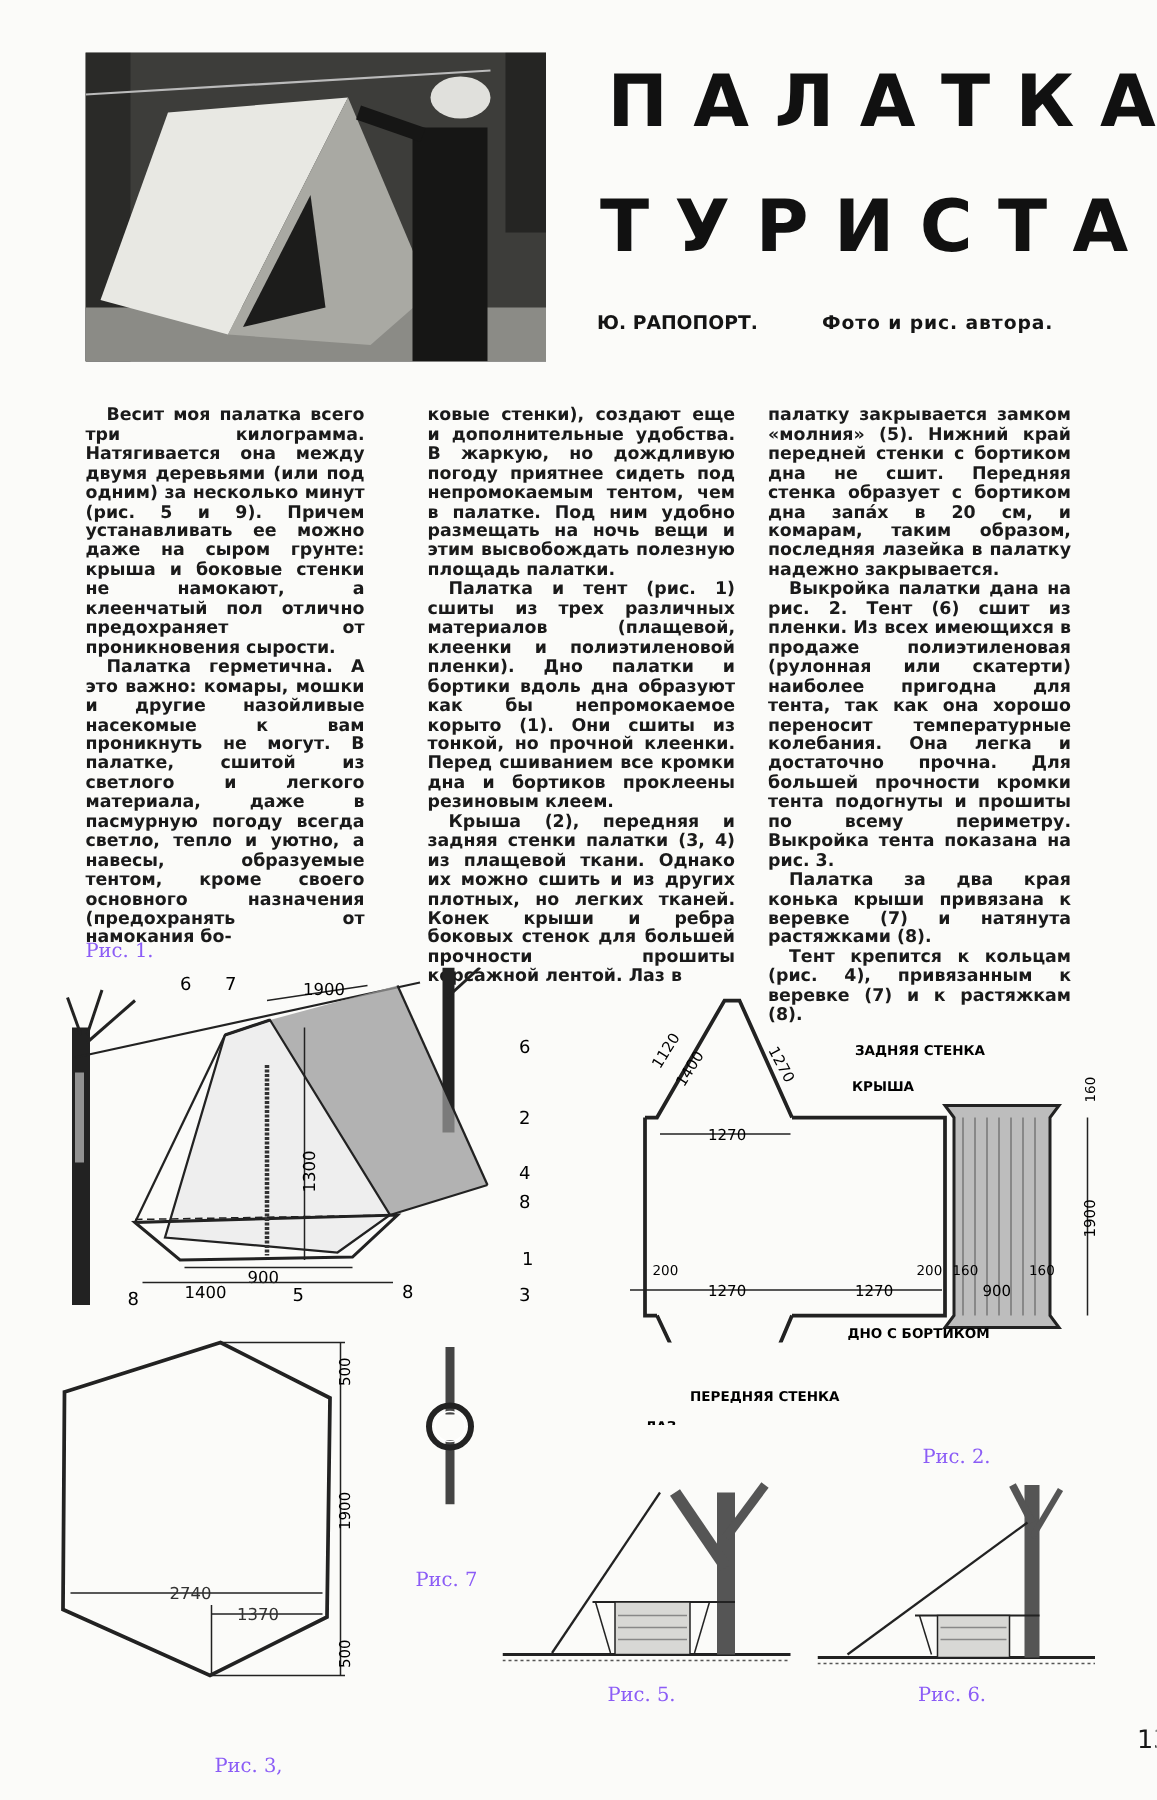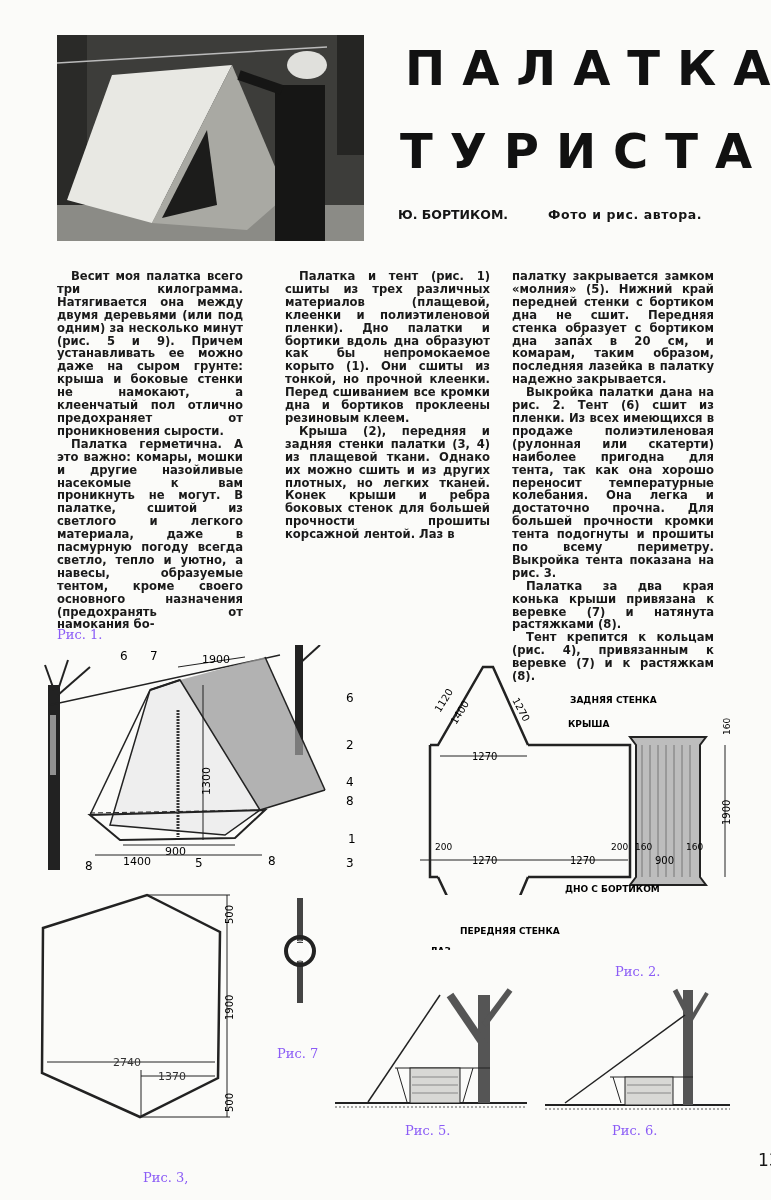--- a/index.html
+++ b/index.html
@@ -29,28 +29,29 @@
     <polygon points="175,30 230,160 190,195 95,188" fill="#a9a9a3"></polygon>
     <polygon points="150,95 160,170 105,183" fill="#1c1c1b"></polygon>
     <ellipse cx="250" cy="30" rx="20" ry="14" fill="#e0e0dc"></ellipse>
     <rect x="218" y="50" width="50" height="156" fill="#161615"></rect>
     <line x1="225" y1="55" x2="182" y2="40" stroke="#161615" stroke-width="10"></line>
   </svg>
 </div>
 
 <div class="abs title-line" style="left:405px; top:40px;">ПАЛАТКА</div>
 <div class="abs title-line" style="left:400px; top:123px;">ТУРИСТА</div>
-<div class="abs byline" style="left:398px; top:207px;">Ю. БОРТИКОМ.</div>
+<div class="abs byline" style="left:398px; top:207px;">Ю. РАПОПОРТ.</div>
 <div class="abs byline" style="left:548px; top:207px; letter-spacing:0.6px;">Фото и рис. автора.</div>
 
 <div class="abs col" style="left:57px; top:270px; width:186px;">
   <p>Весит моя палатка всего три килограмма. Натягивается она между двумя деревьями (или под одним) за несколько минут (рис. 5 и 9). Причем устанавливать ее можно даже на сыром грунте: крыша и боковые стенки не намокают, а клеенчатый пол отлично предохраняет от проникновения сырости.</p>
   <p>Палатка герметична. А это важно: комары, мошки и другие назойливые насекомые к вам проникнуть не могут. В палатке, сшитой из светлого и легкого материала, даже в пасмурную погоду всегда светло, тепло и уютно, а навесы, образуемые тентом, кроме своего основного назначения (предохранять от намокания бо-</p>
 </div>
 <div class="abs col" style="left:285px; top:270px; width:205px;">
+  <p class="cont">ковые стенки), создают еще и дополнительные удобства. В жаркую, но дождливую погоду приятнее сидеть под непромокаемым тентом, чем в палатке. Под ним удобно размещать на ночь вещи и этим высвобождать полезную площадь палатки.</p>
   <p>Палатка и тент (рис. 1) сшиты из трех различных материалов (плащевой, клеенки и полиэтиленовой пленки). Дно палатки и бортики вдоль дна образуют как бы непромокаемое корыто (1). Они сшиты из тонкой, но прочной клеенки. Перед сшиванием все кромки дна и бортиков проклеены резиновым клеем.</p>
   <p>Крыша (2), передняя и задняя стенки палатки (3, 4) из плащевой ткани. Однако их можно сшить и из других плотных, но легких тканей. Конек крыши и ребра боковых стенок для большей прочности прошиты корсажной лентой. Лаз в</p>
 </div>
 <div class="abs col" style="left:512px; top:270px; width:202px;">
   <p class="cont">палатку закрывается замком «молния» (5). Нижний край передней стенки с бортиком дна не сшит. Передняя стенка образует с бортиком дна запа́х в 20 см, и комарам, таким образом, последняя лазейка в палатку надежно закрывается.</p>
   <p>Выкройка палатки дана на рис. 2. Тент (6) сшит из пленки. Из всех имеющихся в продаже полиэтиленовая (рулонная или скатерти) наиболее пригодна для тента, так как она хорошо переносит температурные колебания. Она легка и достаточно прочна. Для большей прочности кромки тента подогнуты и прошиты по всему периметру. Выкройка тента показана на рис. 3.</p>
   <p>Палатка за два края конька крыши привязана к веревке (7) и натянута растяжками (8).</p>
   <p>Тент крепится к кольцам (рис. 4), привязанным к веревке (7) и к растяжкам (8).</p>
 </div>
 

